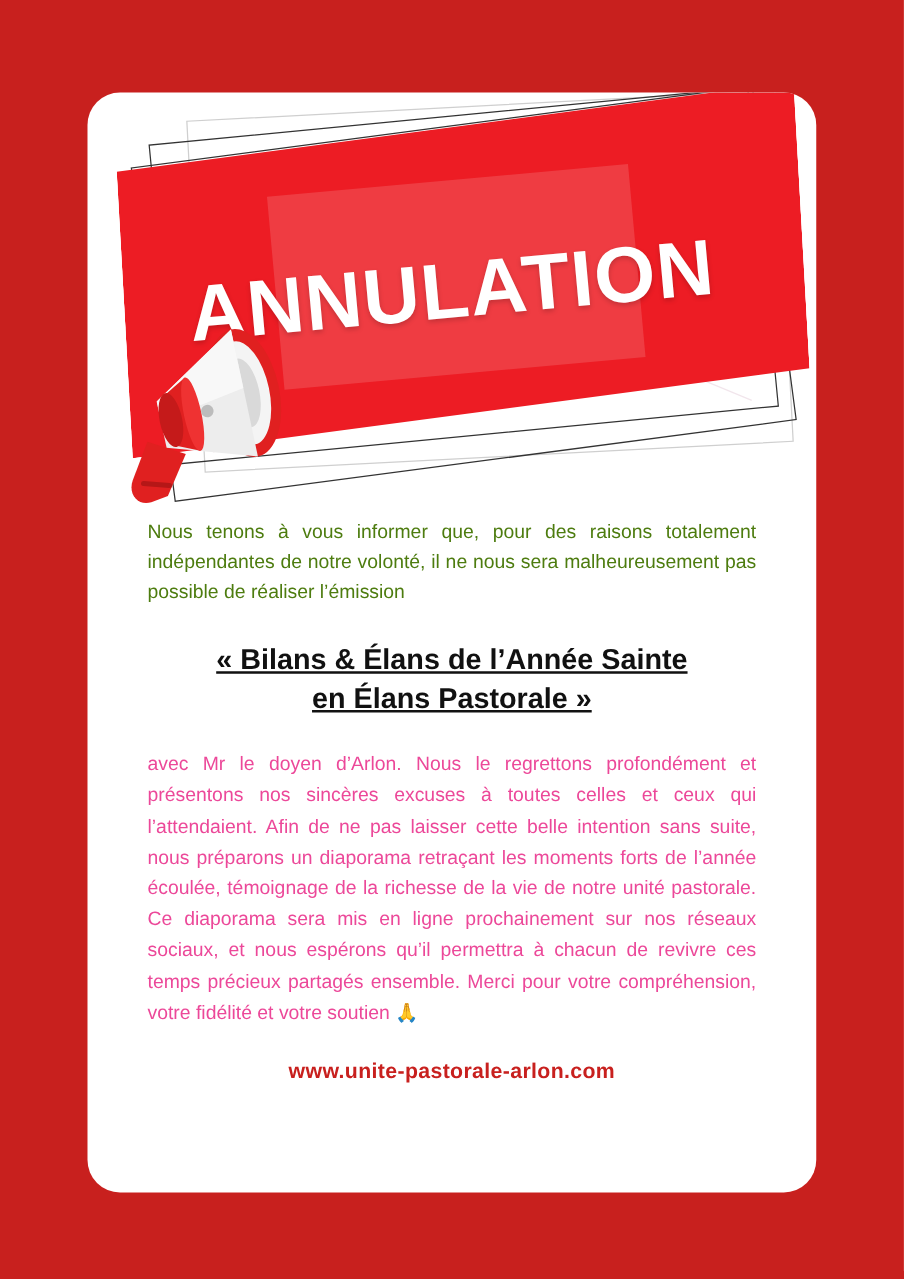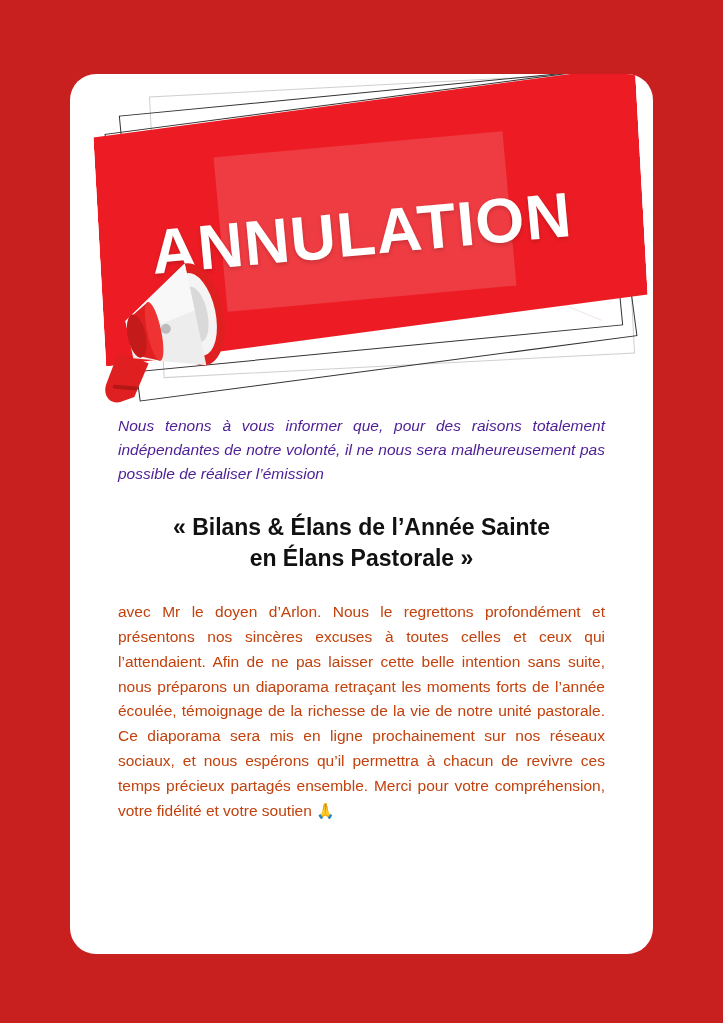--- a/index.html
+++ b/index.html
@@ -138,38 +138,38 @@
   .content {
     position: absolute;
     left: 0;
     top: 340px;
     width: 583px;
     padding: 0 48px;
     box-sizing: border-box;
   }
   p.intro {
     margin: 0;
-    color: #4c1d95;
+    color: #4d7c0f;
     font-size: 15.5px;
     line-height: 1.55;
     text-align: justify;
     text-align-last: left;
-    font-style: italic;
   }
   h2.title {
     margin: 26px 0 0 0;
     color: #111111;
     font-size: 23px;
     line-height: 1.35;
     text-align: center;
     font-weight: bold;
+    text-decoration: underline;
   }
   p.body {
     margin: 26px 0 0 0;
-    color: #c2410c;
+    color: #ec4899;
     font-size: 15.5px;
     line-height: 1.6;
     text-align: justify;
     text-align-last: left;
   }
   .pray {
     font-size: 15px;
   }
   .website {
     margin: 24px 0 0 0;
@@ -225,16 +225,17 @@
     <div class="content">
       <p class="intro">Nous tenons à vous informer que, pour des raisons totalement indépendantes de notre volonté, il ne nous sera malheureusement pas possible de réaliser l’émission</p>
 
       <h2 class="title">
         <span>« Bilans &amp; Élans de l’Année Sainte</span><br>
         <span>en Élans Pastorale »</span>
       </h2>
 
       <p class="body"><span>avec Mr le doyen d’Arlon. Nous le regrettons profondément et présentons nos sincères excuses à toutes celles et ceux qui l’attendaient. Afin de ne pas laisser cette belle intention sans suite, nous préparons un diaporama retraçant les moments forts de l’année écoulée, témoignage de la richesse de la vie de notre unité pastorale. Ce diaporama sera mis en ligne prochainement sur nos réseaux sociaux, et nous espérons qu’il permettra à chacun de revivre ces temps précieux partagés ensemble. Merci pour votre compréhension, votre fidélité et votre soutien</span> <span class="pray">🙏</span></p>
 
+      <p class="website">www.unite-pastorale-arlon.com</p>
     </div>
 
   </div>
 </div>
 
 </body></html>

